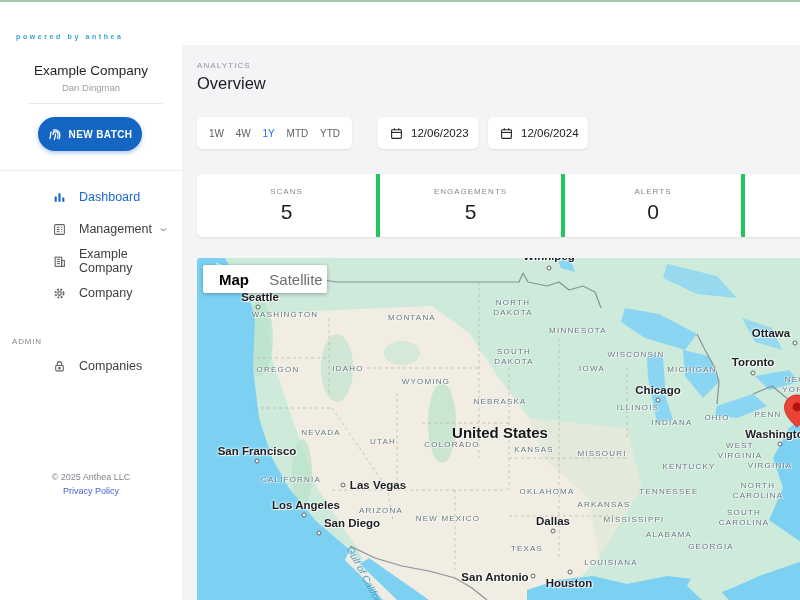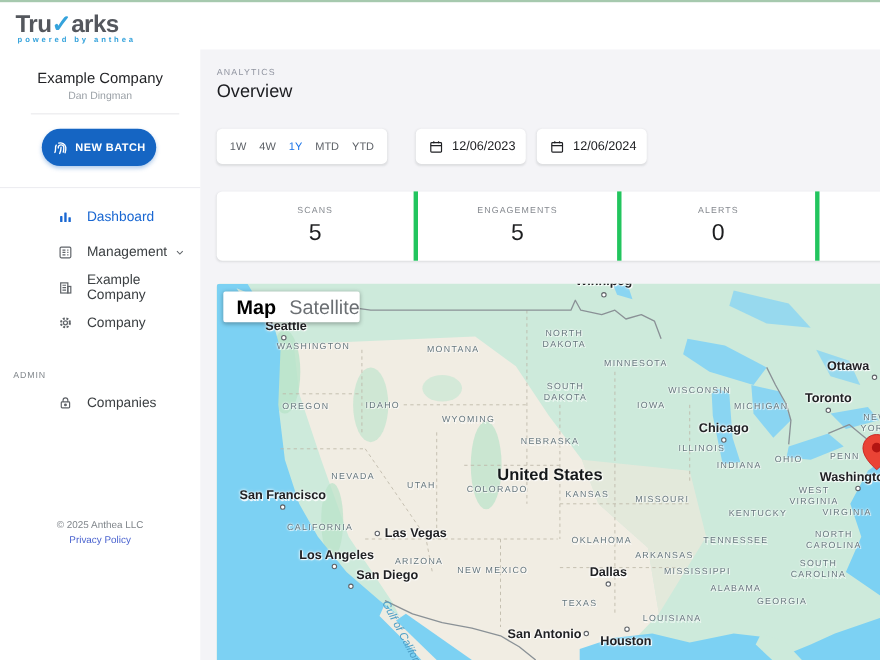--- a/index.html
+++ b/index.html
@@ -60,32 +60,31 @@
         white-space:pre-line; text-align:center; line-height:10px;
         text-shadow:0 0 2px #fff,0 0 2px #fff,1px 1px 0 rgba(255,255,255,.7); }
   .ct { position:absolute; transform:translate(-50%,-50%); font-size:11.5px; color:#202124; font-weight:700; white-space:nowrap;
         text-shadow:0 0 2px #fff,0 0 3px #fff,1px 1px 0 rgba(255,255,255,.85); }
   .dot { position:absolute; width:5px; height:5px; border:1.4px solid #5f6368; background:#fff; border-radius:50%; transform:translate(-50%,-50%); }
   .country { position:absolute; transform:translate(-50%,-50%); font-size:15px; font-weight:bold; color:#15181a; white-space:nowrap;
         text-shadow:0 0 3px #fff,1px 1px 0 rgba(255,255,255,.8); }
   .water-lb { position:absolute; transform:translate(-50%,-50%) rotate(62deg); font-size:10px; font-style:italic; color:#4d9ec6; white-space:nowrap; }
   .mapctl { position:absolute; left:6px; top:7px; width:124px; height:28px; background:#fff; box-shadow:0 1px 4px rgba(0,0,0,.3); border-radius:2px;
         display:flex; align-items:center; z-index:5; }
-  .mapctl .mbtn { flex:1; text-align:center; font-size:18px; cursor:pointer; }
+  .mapctl .mbtn { flex:1; text-align:center; font-size:15px; cursor:pointer; }
   .mapctl .on { font-weight:bold; color:#000; }
   .mapctl .off { color:#6b6f73; }
   .pin { position:absolute; left:586px; top:136px; z-index:4; cursor:pointer; }
 </style>
 </head>
 <body>
 
 <div class="topline"></div>
 
 <div class="sidebar">
-  <div class="logo"><span>Tru</span><span class="chk">✓</span><span>arks</span></div>
   <div class="tagline">powered by anthea</div>
 
   <div class="company-block">
     <div class="company-name">Example Company</div>
     <div class="user-name">Dan Dingman</div>
   </div>
   <div class="div-inset"></div>
 
   <button class="new-batch">
     <svg width="15" height="15" viewBox="0 0 24 24" fill="none" stroke="#fff" stroke-width="2" stroke-linecap="round">

